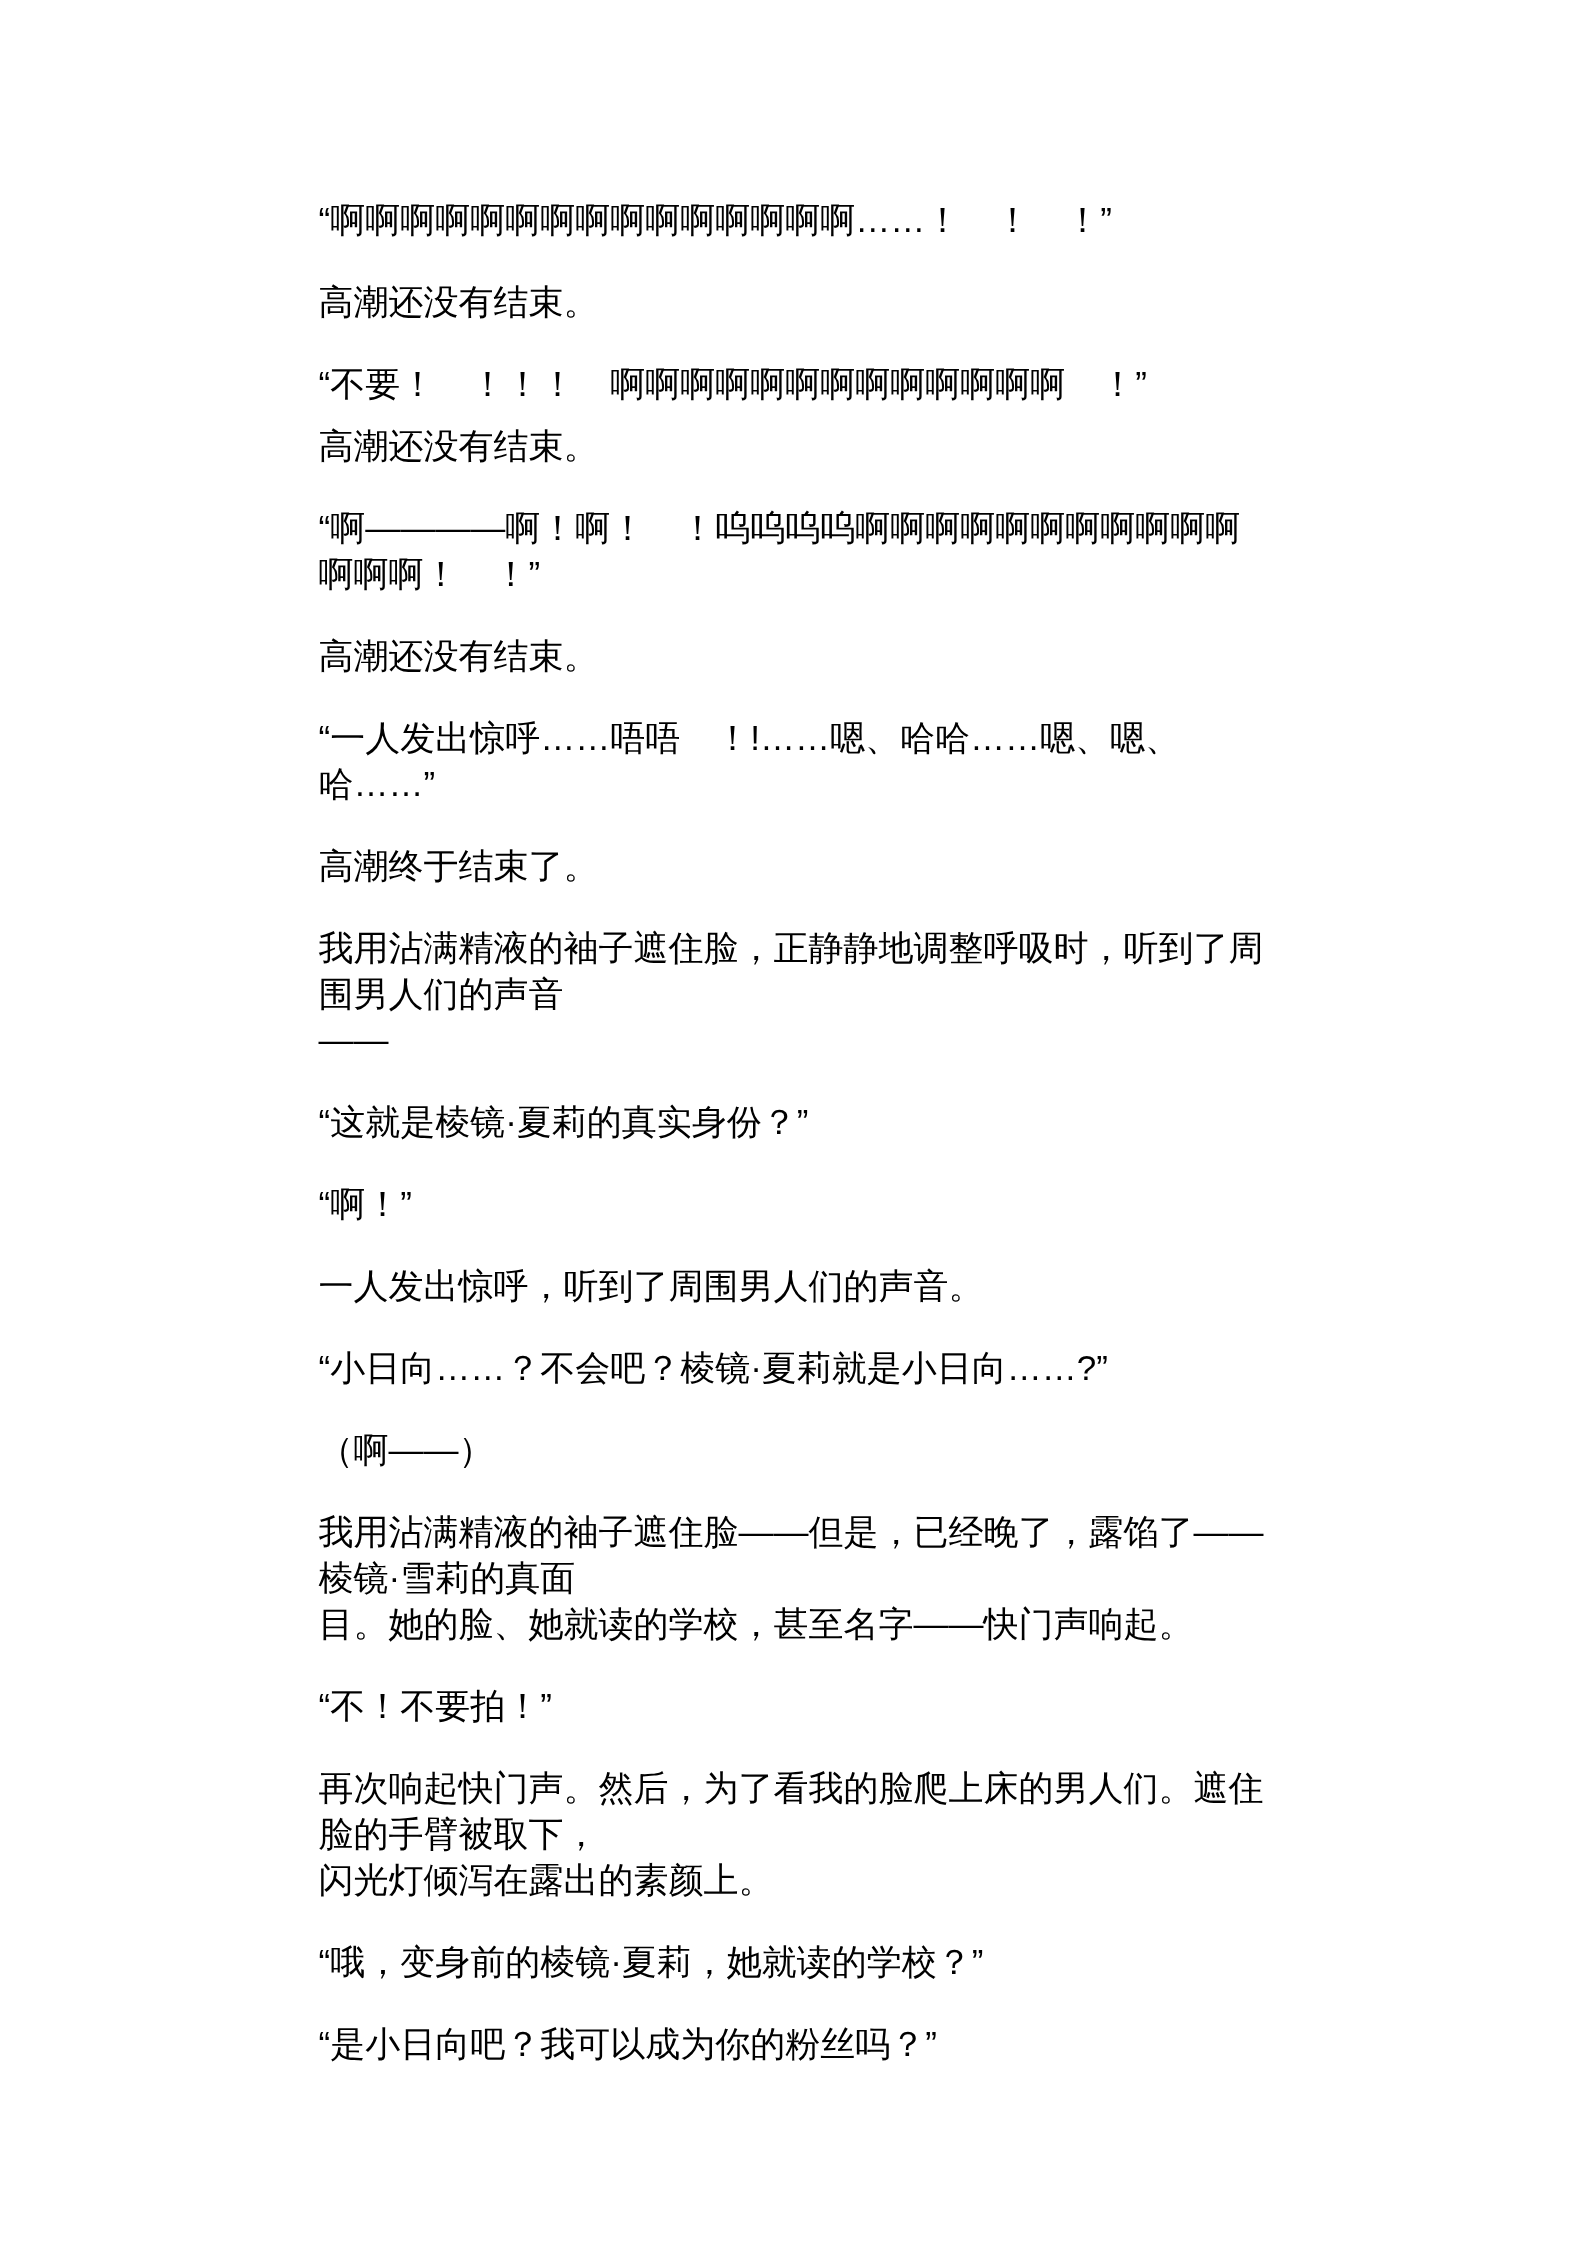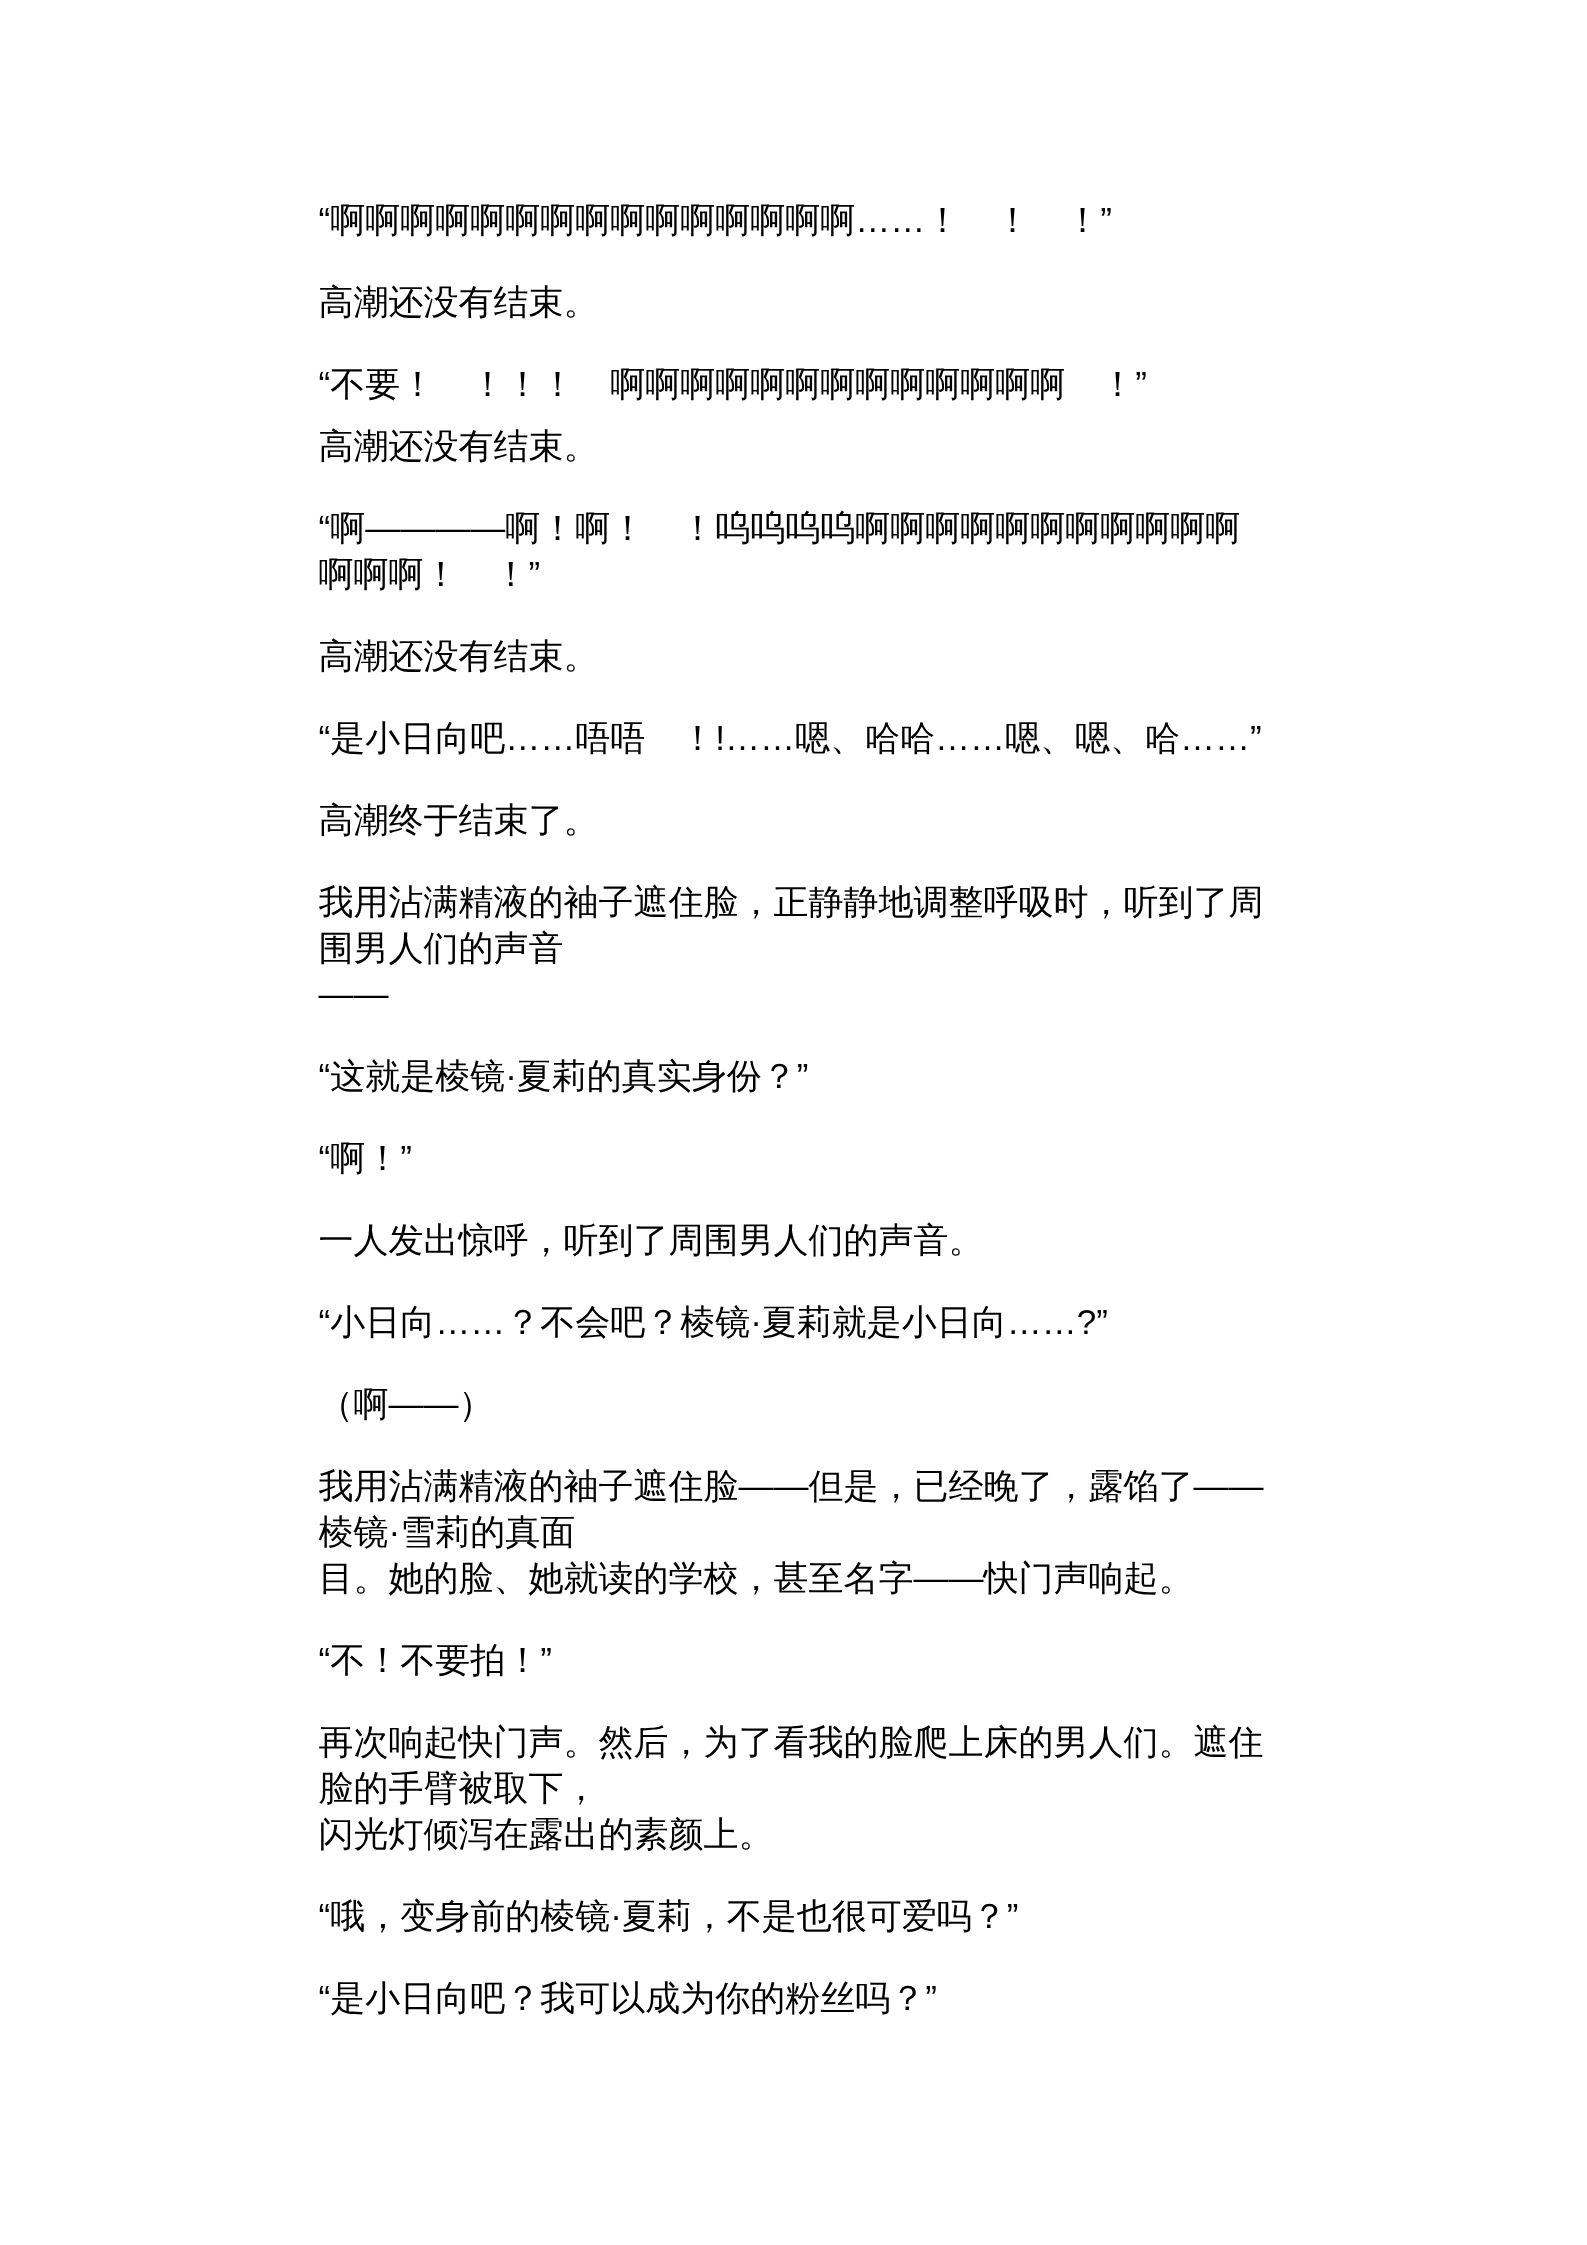--- a/index.html
+++ b/index.html
@@ -34,29 +34,29 @@
 </head>
 <body>
 
 <div class="page">
   <p class="para">“啊啊啊啊啊啊啊啊啊啊啊啊啊啊啊……！　！　！”</p>
   <p class="para">高潮还没有结束。</p>
   <p class="para tight">“不要！　！！！　啊啊啊啊啊啊啊啊啊啊啊啊啊　！”</p>
   <p class="para">高潮还没有结束。</p>
   <p class="para">“啊————啊！啊！　！呜呜呜呜啊啊啊啊啊啊啊啊啊啊啊啊啊啊！　！”</p>
   <p class="para">高潮还没有结束。</p>
-  <p class="para">“是小日向吧……唔唔　！!……嗯、哈哈……嗯、嗯、哈……”</p>
+  <p class="para">“一人发出惊呼……唔唔　！!……嗯、哈哈……嗯、嗯、哈……”</p>
   <p class="para">高潮终于结束了。</p>
   <p class="para">我用沾满精液的袖子遮住脸，正静静地调整呼吸时，听到了周围男人们的声音
 ——</p>
   <p class="para">“这就是棱镜·夏莉的真实身份？”</p>
   <p class="para">“啊！”</p>
   <p class="para">一人发出惊呼，听到了周围男人们的声音。</p>
   <p class="para">“小日向……？不会吧？棱镜·夏莉就是小日向……?”</p>
   <p class="para">（啊——）</p>
   <p class="para">我用沾满精液的袖子遮住脸——但是，已经晚了，露馅了——棱镜·雪莉的真面
 目。她的脸、她就读的学校，甚至名字——快门声响起。</p>
   <p class="para">“不！不要拍！”</p>
   <p class="para">再次响起快门声。然后，为了看我的脸爬上床的男人们。遮住脸的手臂被取下，
 闪光灯倾泻在露出的素颜上。</p>
-  <p class="para">“哦，变身前的棱镜·夏莉，不是也很可爱吗？”</p>
+  <p class="para">“哦，变身前的棱镜·夏莉，她就读的学校？”</p>
   <p class="para">“是小日向吧？我可以成为你的粉丝吗？”</p>
 </div>
 
 </body></html>

